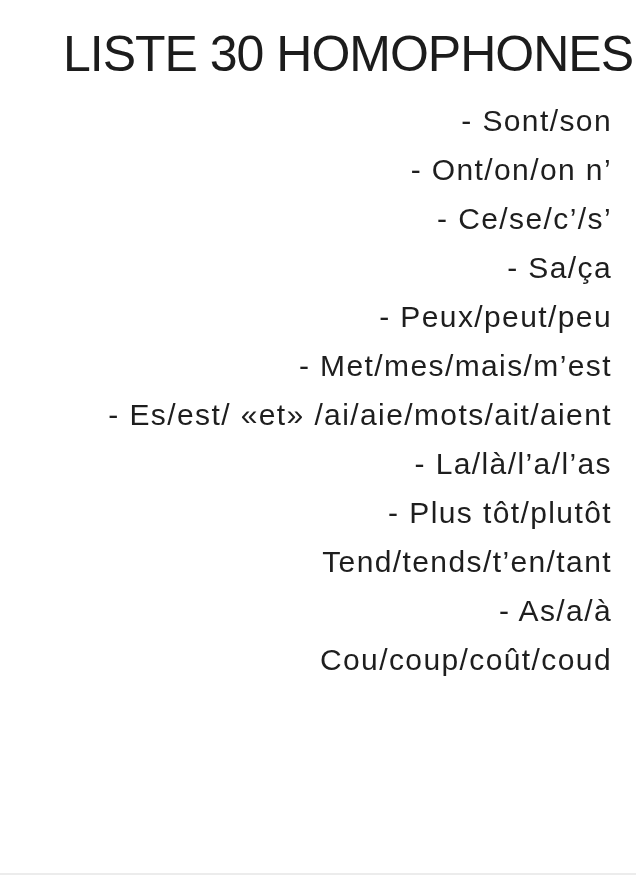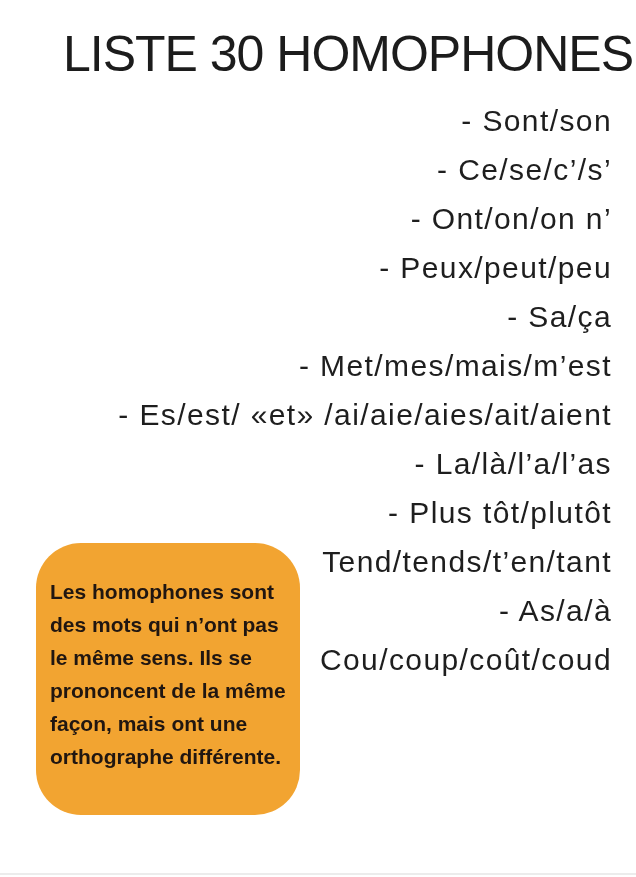--- a/index.html
+++ b/index.html
@@ -72,37 +72,29 @@
 </style>
 </head>
 <body>
 
 <div class="page">
 
   <h1 class="doc-title">LISTE 30 HOMOPHONES</h1>
 
   <div class="homophone-list">
     <div class="list-line">- Sont/son</div>
+    <div class="list-line">- Ont/on/on n’</div>
     <div class="list-line">- Ce/se/c’/s’</div>
-    <div class="list-line">- Ont/on/on n’</div>
+    <div class="list-line">- Sa/ça</div>
     <div class="list-line">- Peux/peut/peu</div>
-    <div class="list-line">- Sa/ça</div>
     <div class="list-line">- Met/mes/mais/m’est</div>
-    <div class="list-line">- Es/est/ «et» /ai/aie/aies/ait/aient</div>
+    <div class="list-line">- Es/est/ «et» /ai/aie/mots/ait/aient</div>
     <div class="list-line">- La/là/l’a/l’as</div>
     <div class="list-line">- Plus tôt/plutôt</div>
     <div class="list-line">Tend/tends/t’en/tant</div>
     <div class="list-line">- As/a/à</div>
     <div class="list-line">Cou/coup/coût/coud</div>
   </div>
 
-  <div class="note-box">
-    <div class="note-line">Les homophones sont</div>
-    <div class="note-line">des mots qui n’ont pas</div>
-    <div class="note-line">le même sens. Ils se</div>
-    <div class="note-line">prononcent de la même</div>
-    <div class="note-line">façon, mais ont une</div>
-    <div class="note-line">orthographe différente.</div>
-  </div>
 
   <div class="page-bottom-rule"></div>
 
 </div>
 
 </body></html>

